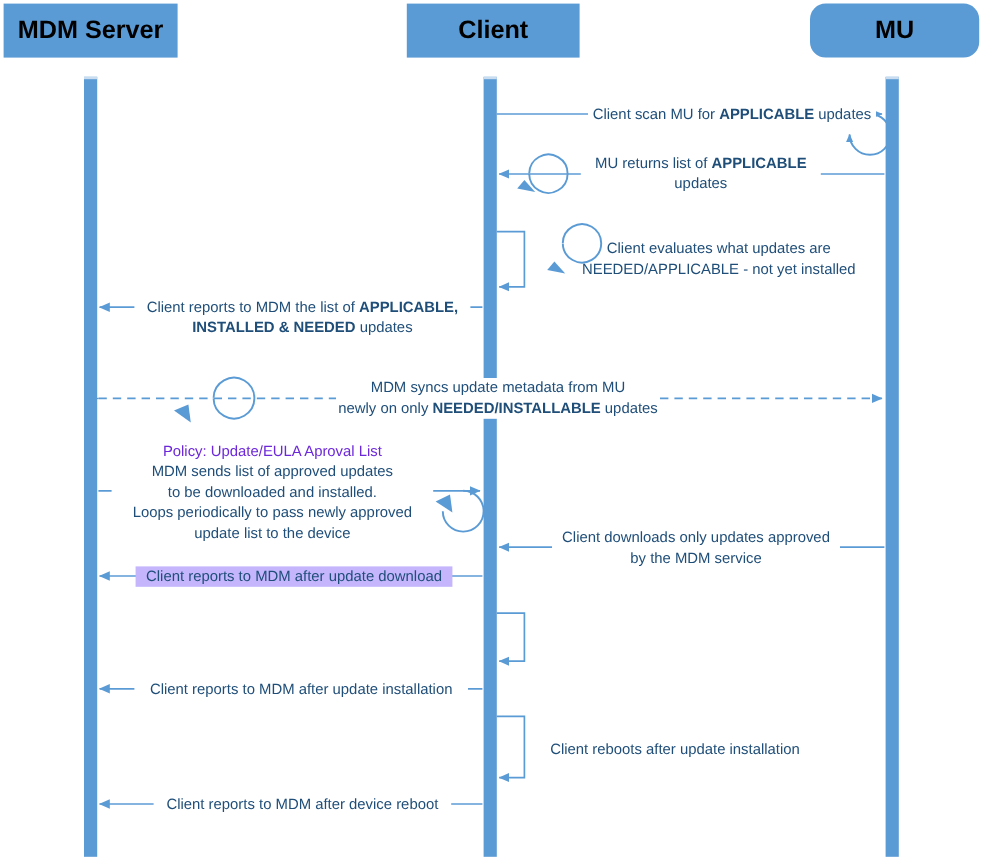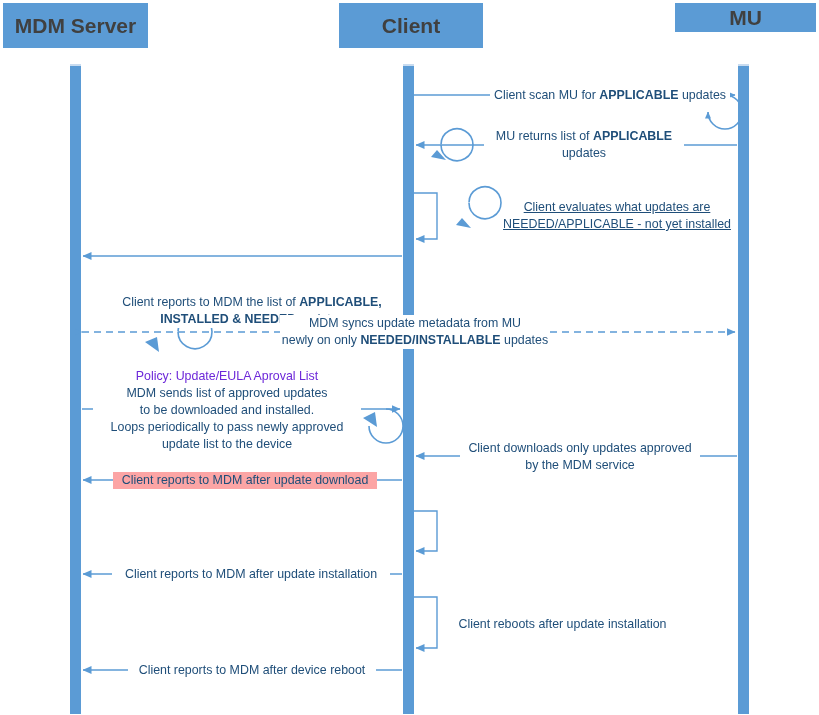--- a/index.html
+++ b/index.html
@@ -13,21 +13,21 @@
   #canvas {
     position: relative;
     width: 819px;
     height: 715px;
     background: #ffffff;
     overflow: hidden;
   }
   .actor-box {
     position: absolute;
     background: #5B9BD5;
-    color: #404040;
+    color: #000000;
     font-size: 21px;
     font-weight: bold;
     display: flex;
     align-items: center;
     justify-content: center;
     letter-spacing: 0px;
   }
   .lifeline {
     position: absolute;
     width: 11px;
@@ -58,21 +58,21 @@
 <body>
 
 <div id="canvas">
 
   <div class="actor-box" style="left:3px; top:3px; width:145px; height:45px;">
     <span>MDM Server</span>
   </div>
   <div class="actor-box" style="left:339px; top:3px; width:144px; height:45px;">
     <span>Client</span>
   </div>
-  <div class="actor-box" style="left:675px; top:3px; width:141px; height:29px;">
+  <div class="actor-box" style="left:675px; top:3px; width:141px; height:45px;border-radius:13px;">
     <span>MU</span>
   </div>
 
   <div class="lifeline" style="left:70px; top:64px; height:648px;"></div>
   <div class="lifeline" style="left:403px; top:64px; height:648px;"></div>
   <div class="lifeline" style="left:738px; top:64px; height:648px;"></div>
 
   <svg class="overlay" viewBox="0 0 819 715">
     <defs>
       <marker id="ah-r" markerWidth="9" markerHeight="9" refX="8.5" refY="4.5" orient="auto" markerUnits="userSpaceOnUse">
@@ -146,26 +146,26 @@
 
   <div class="msg-label" style="left:462px; top:87px; width:240px; background:#fff;margin-left:28px;">
       <div><span>Client scan MU for </span><b>APPLICABLE</b><span> updates</span></div>
     </div>
 
   <div class="msg-label" style="left:484px; top:128px; width:200px; background:#fff;">
       <div><span>MU returns list of </span><b>APPLICABLE</b></div>
       <div><span>updates</span></div>
     </div>
 
-  <div class="msg-label" style="left:497px; top:199px; width:240px;text-decoration:underline;">
+  <div class="msg-label" style="left:479px; top:199px; width:240px;">
       <div><span>Client evaluates what updates are</span></div>
       <div><span>NEEDED/APPLICABLE - not yet installed</span></div>
     </div>
 
-  <div class="msg-label" style="left:112px; top:248px; width:280px; background:#fff;margin-top:46px;">
+  <div class="msg-label" style="left:112px; top:248px; width:280px; background:#fff;">
       <div><span>Client reports to MDM the list of </span><b>APPLICABLE,</b></div>
       <div><b>INSTALLED &amp; NEEDED</b><span> updates</span></div>
     </div>
 
   <div class="msg-label" style="left:280px; top:315px; width:270px; background:#fff;">
       <div><span>MDM syncs update metadata from MU</span></div>
       <div><span>newly on only </span><b>NEEDED/INSTALLABLE</b><span> updates</span></div>
     </div>
 
   <div class="msg-label" style="left:93px; top:368px; width:268px; background:#fff;">
@@ -174,21 +174,21 @@
       <div><span>to be downloaded and installed.</span></div>
       <div><span>Loops periodically to pass newly approved</span></div>
       <div><span>update list to the device</span></div>
     </div>
 
   <div class="msg-label" style="left:460px; top:440px; width:240px; background:#fff;">
       <div><span>Client downloads only updates approved</span></div>
       <div><span>by the MDM service</span></div>
     </div>
 
-  <div class="msg-label" style="left:113px; top:472px; width:264px; background:#fca5a5;">
+  <div class="msg-label" style="left:113px; top:472px; width:264px; background:#c4b5fd;">
       <div><span>Client reports to MDM after update download</span></div>
     </div>
 
 
   <div class="msg-label" style="left:112px; top:566px; width:278px; background:#fff;">
       <div><span>Client reports to MDM after update installation</span></div>
     </div>
 
   <div class="msg-label" style="left:455px; top:616px; width:215px;">
       <div><span>Client reboots after update installation</span></div>

